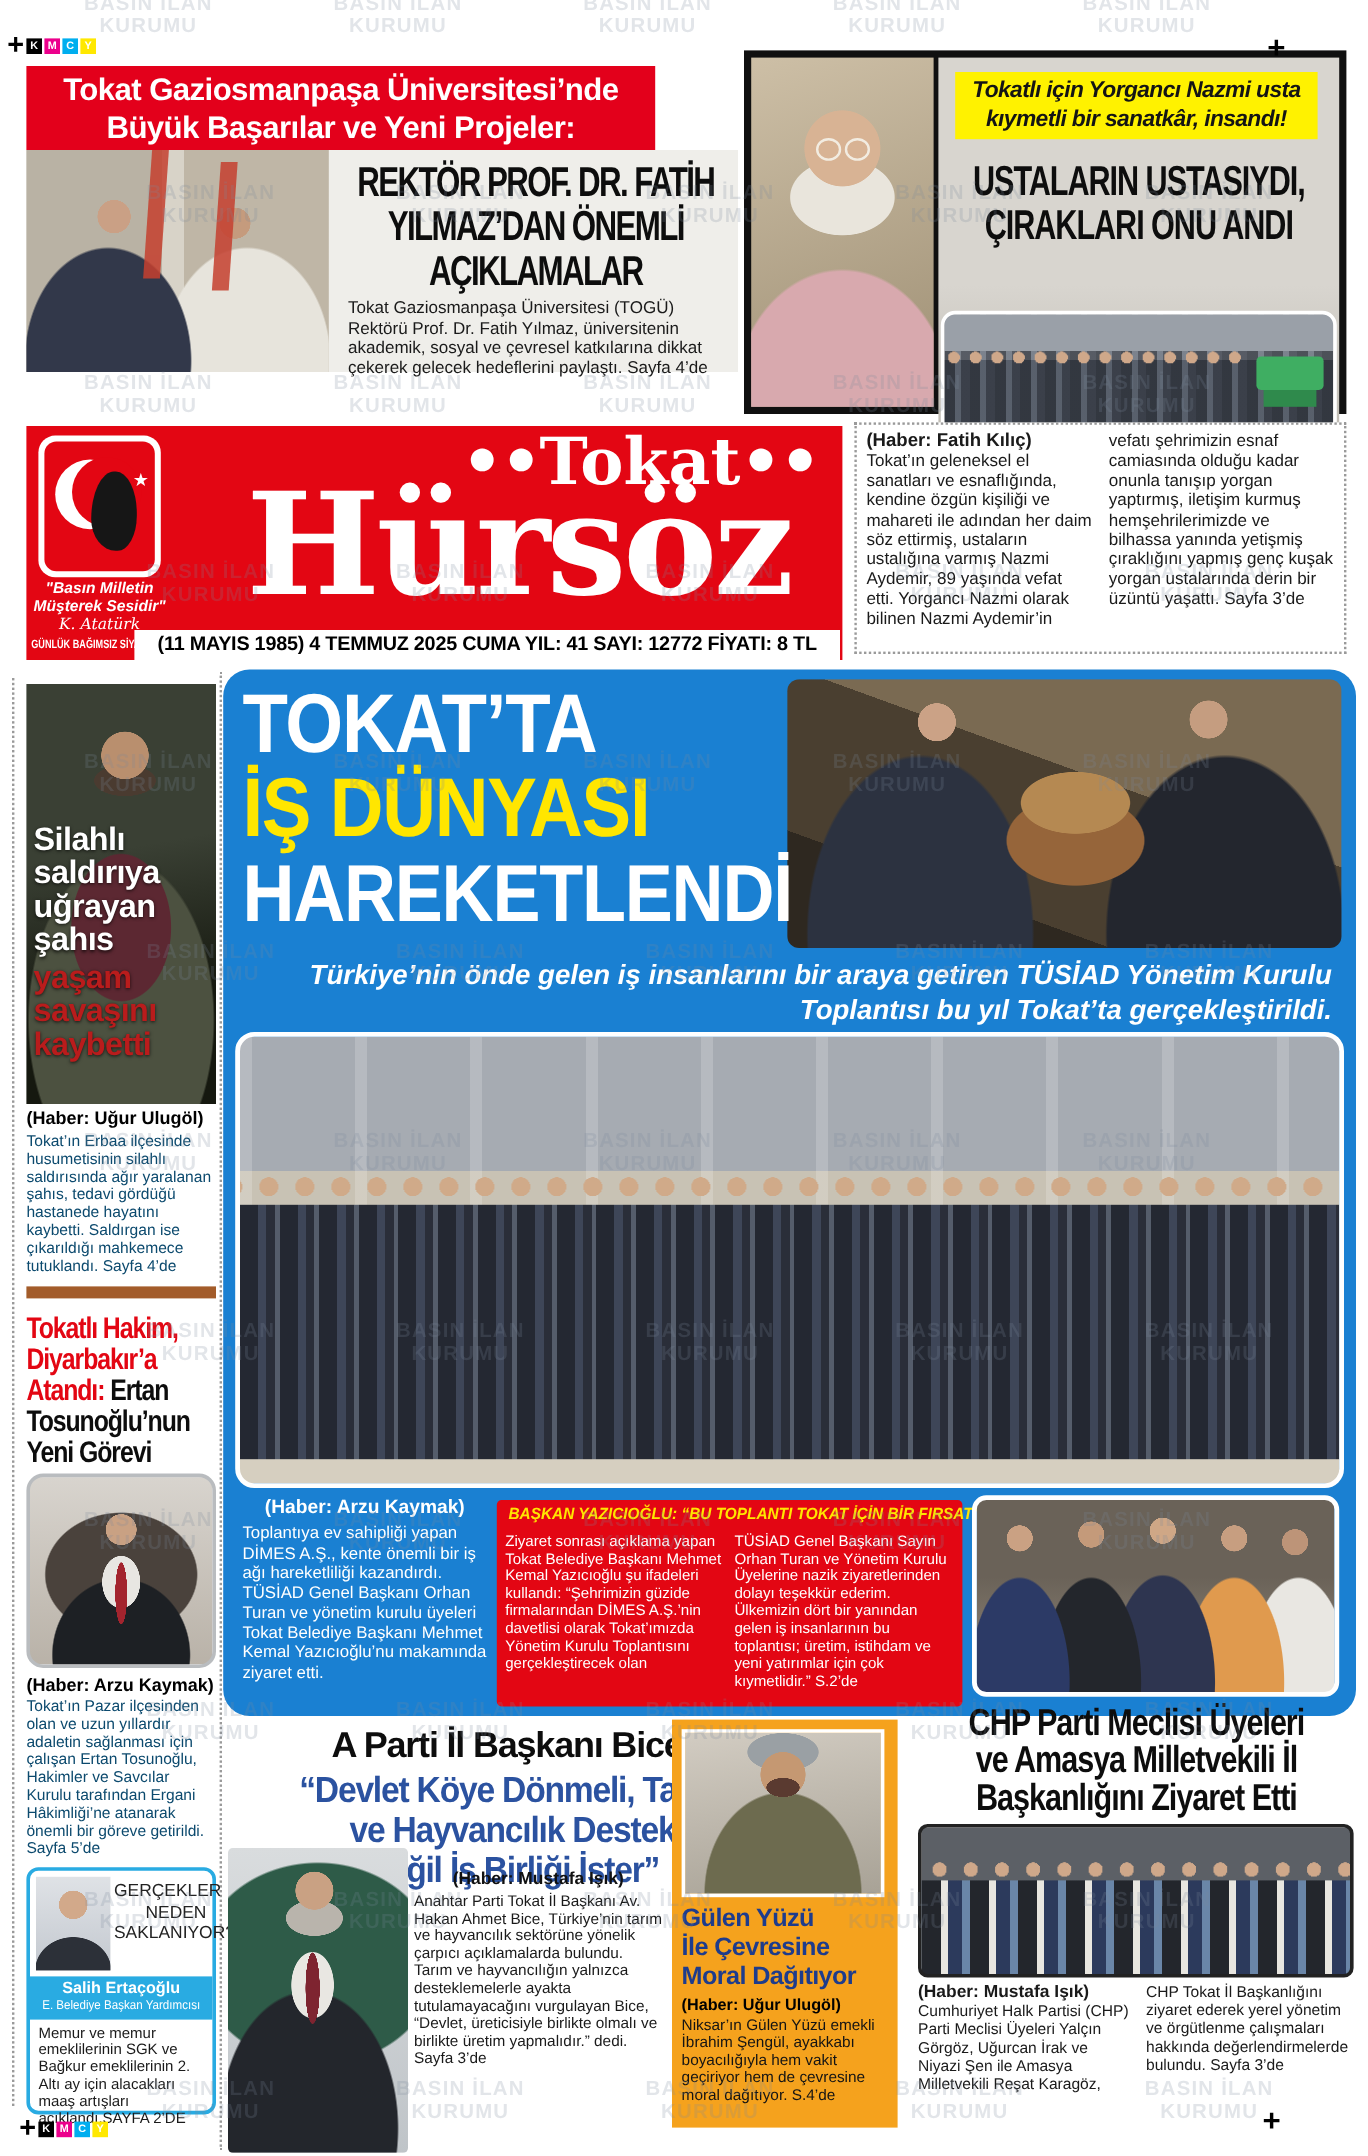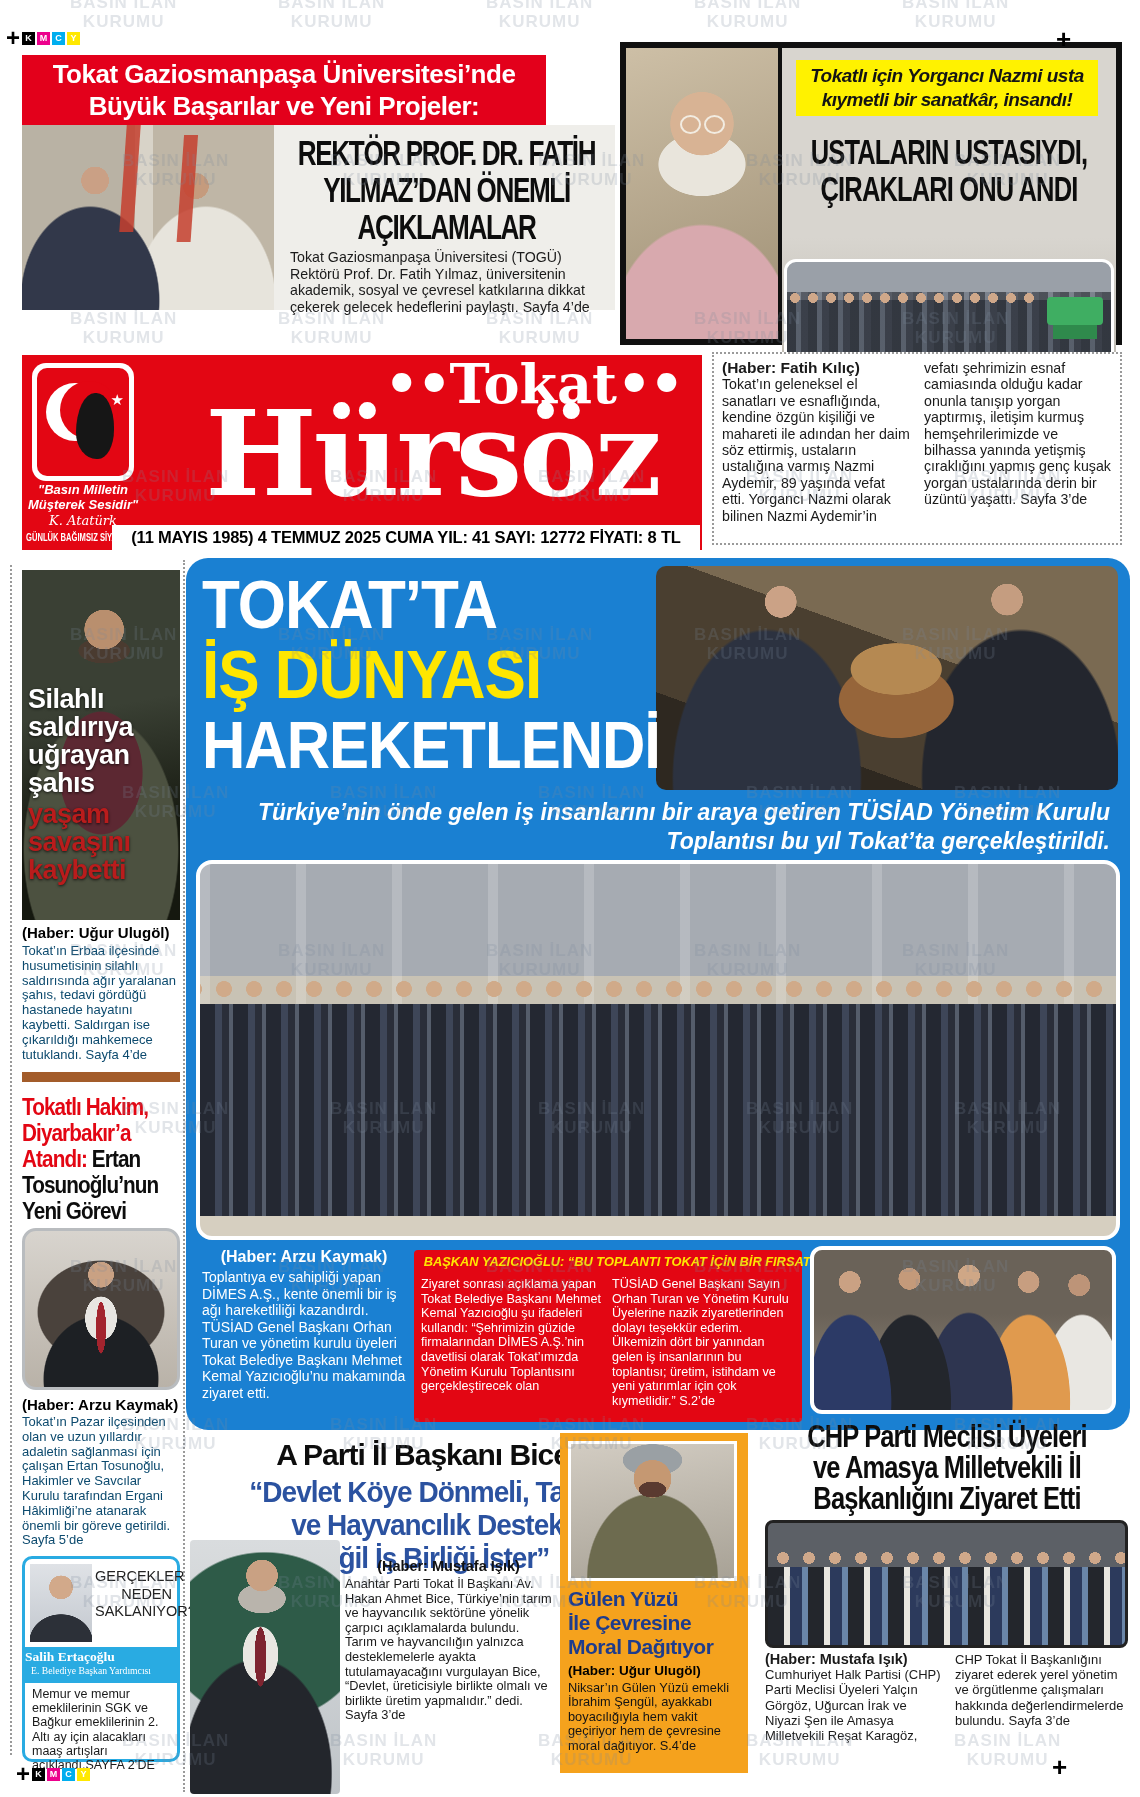--- a/index.html
+++ b/index.html
@@ -127,21 +127,21 @@
       linear-gradient(180deg,#d8d4ce,#b9b2a8);}
 
   .col-box{position:absolute;left:22px;top:1556px;width:158px;height:206px;background:#fff;
       border:3px solid #29abe2;border-radius:10px;box-sizing:border-box;}
   #phSalih{left:5px;top:5px;width:62px;height:78px;
     background:
       radial-gradient(circle 12px at 50% 30%, #d2a98a 98%, transparent 100%),
       radial-gradient(32px 28px at 50% 100%, #2c3038 98%, transparent 100%),
       linear-gradient(#dfe2e6,#c3c8cf);}
   .cb-title{position:absolute;left:70px;top:9px;right:5px;text-align:right;font-size:14.5px;line-height:17.5px;color:#222;}
-  .cb-band{position:absolute;left:0;right:0;top:88px;height:36px;background:#29abe2;color:#fff;text-align:left;overflow:hidden;font-family:Liberation Serif, serif;}
+  .cb-band{position:absolute;left:0;right:0;top:88px;height:36px;background:#29abe2;color:#fff;text-align:center;overflow:hidden;}
   .cb-name{font-weight:bold;font-size:13.5px;line-height:16px;margin-top:2px;}
   .cb-role{font-size:10.5px;line-height:12px;white-space:nowrap;transform:scaleX(.92);transform-origin:center;}
   .cb-body{position:absolute;left:7px;top:128px;right:3px;font-size:12.5px;line-height:14.2px;color:#1a1a1a;}
 
   
   .main-block{position:absolute;left:186px;top:558px;width:944px;height:872px;background:#1a80d2;border-radius:22px;}
   .mh{position:absolute;left:16px;font-weight:bold;white-space:nowrap;letter-spacing:-1px;
       transform:scale(1,1.12);transform-origin:0 0;z-index:2;}
   .mh1{top:6px;font-size:62px;color:#fff;}
   .mh2{top:76px;font-size:62px;color:#ffe600;}

